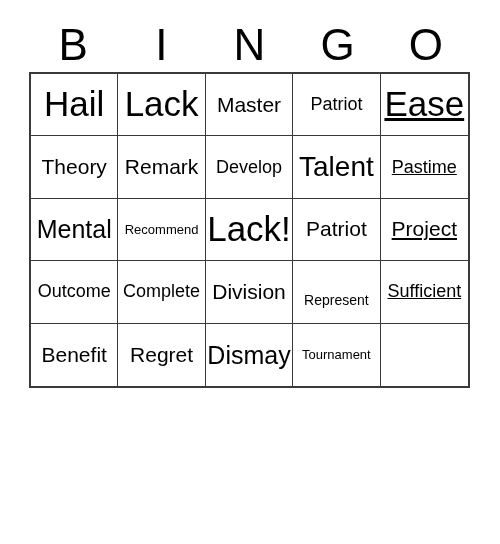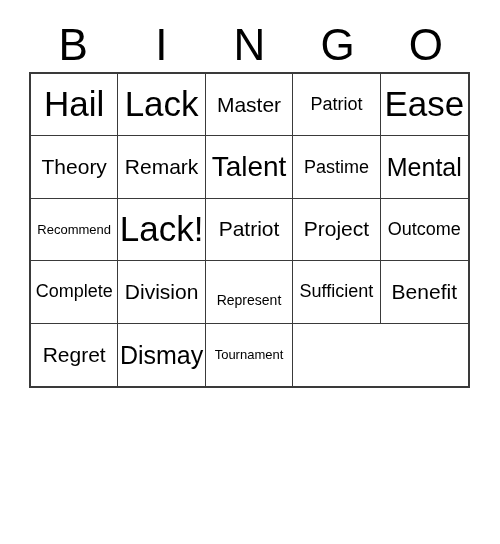--- a/index.html
+++ b/index.html
@@ -62,21 +62,21 @@
   .cell {
     box-sizing: border-box;
     border-right: 1px solid #3a3a3a;
     border-bottom: 1px solid #3a3a3a;
     display: flex;
     align-items: center;
     justify-content: center;
     overflow: hidden;
     background: #ffffff;
   }
-  .cell:nth-child(5n) { border-right: none; }
+  .cell:nth-child(5n) { border-right: none; text-decoration: underline; }
   .cell:nth-child(n+21) { border-bottom: none; align-items: center; }
 
   .cell-text {
     display: block;
     text-align: center;
     line-height: 1.05;
     white-space: nowrap;
     color: #000000;
     padding: 0 2px;
   }
@@ -119,20 +119,23 @@
       <div class="cell">
         <span class="cell-text sz-xxl">Ease</span>
       </div>
       <div class="cell">
         <span class="cell-text sz-md">Theory</span>
       </div>
       <div class="cell">
         <span class="cell-text sz-md">Remark</span>
       </div>
       <div class="cell">
+        <span class="cell-text sz-sm">Develop</span>
+      </div>
+      <div class="cell">
         <span class="cell-text sz-xl">Talent</span>
       </div>
       <div class="cell">
         <span class="cell-text sz-sm">Pastime</span>
       </div>
       <div class="cell">
         <span class="cell-text sz-lg">Mental</span>
       </div>
       <div class="cell">
         <span class="cell-text sz-xxs">Recommend</span>

